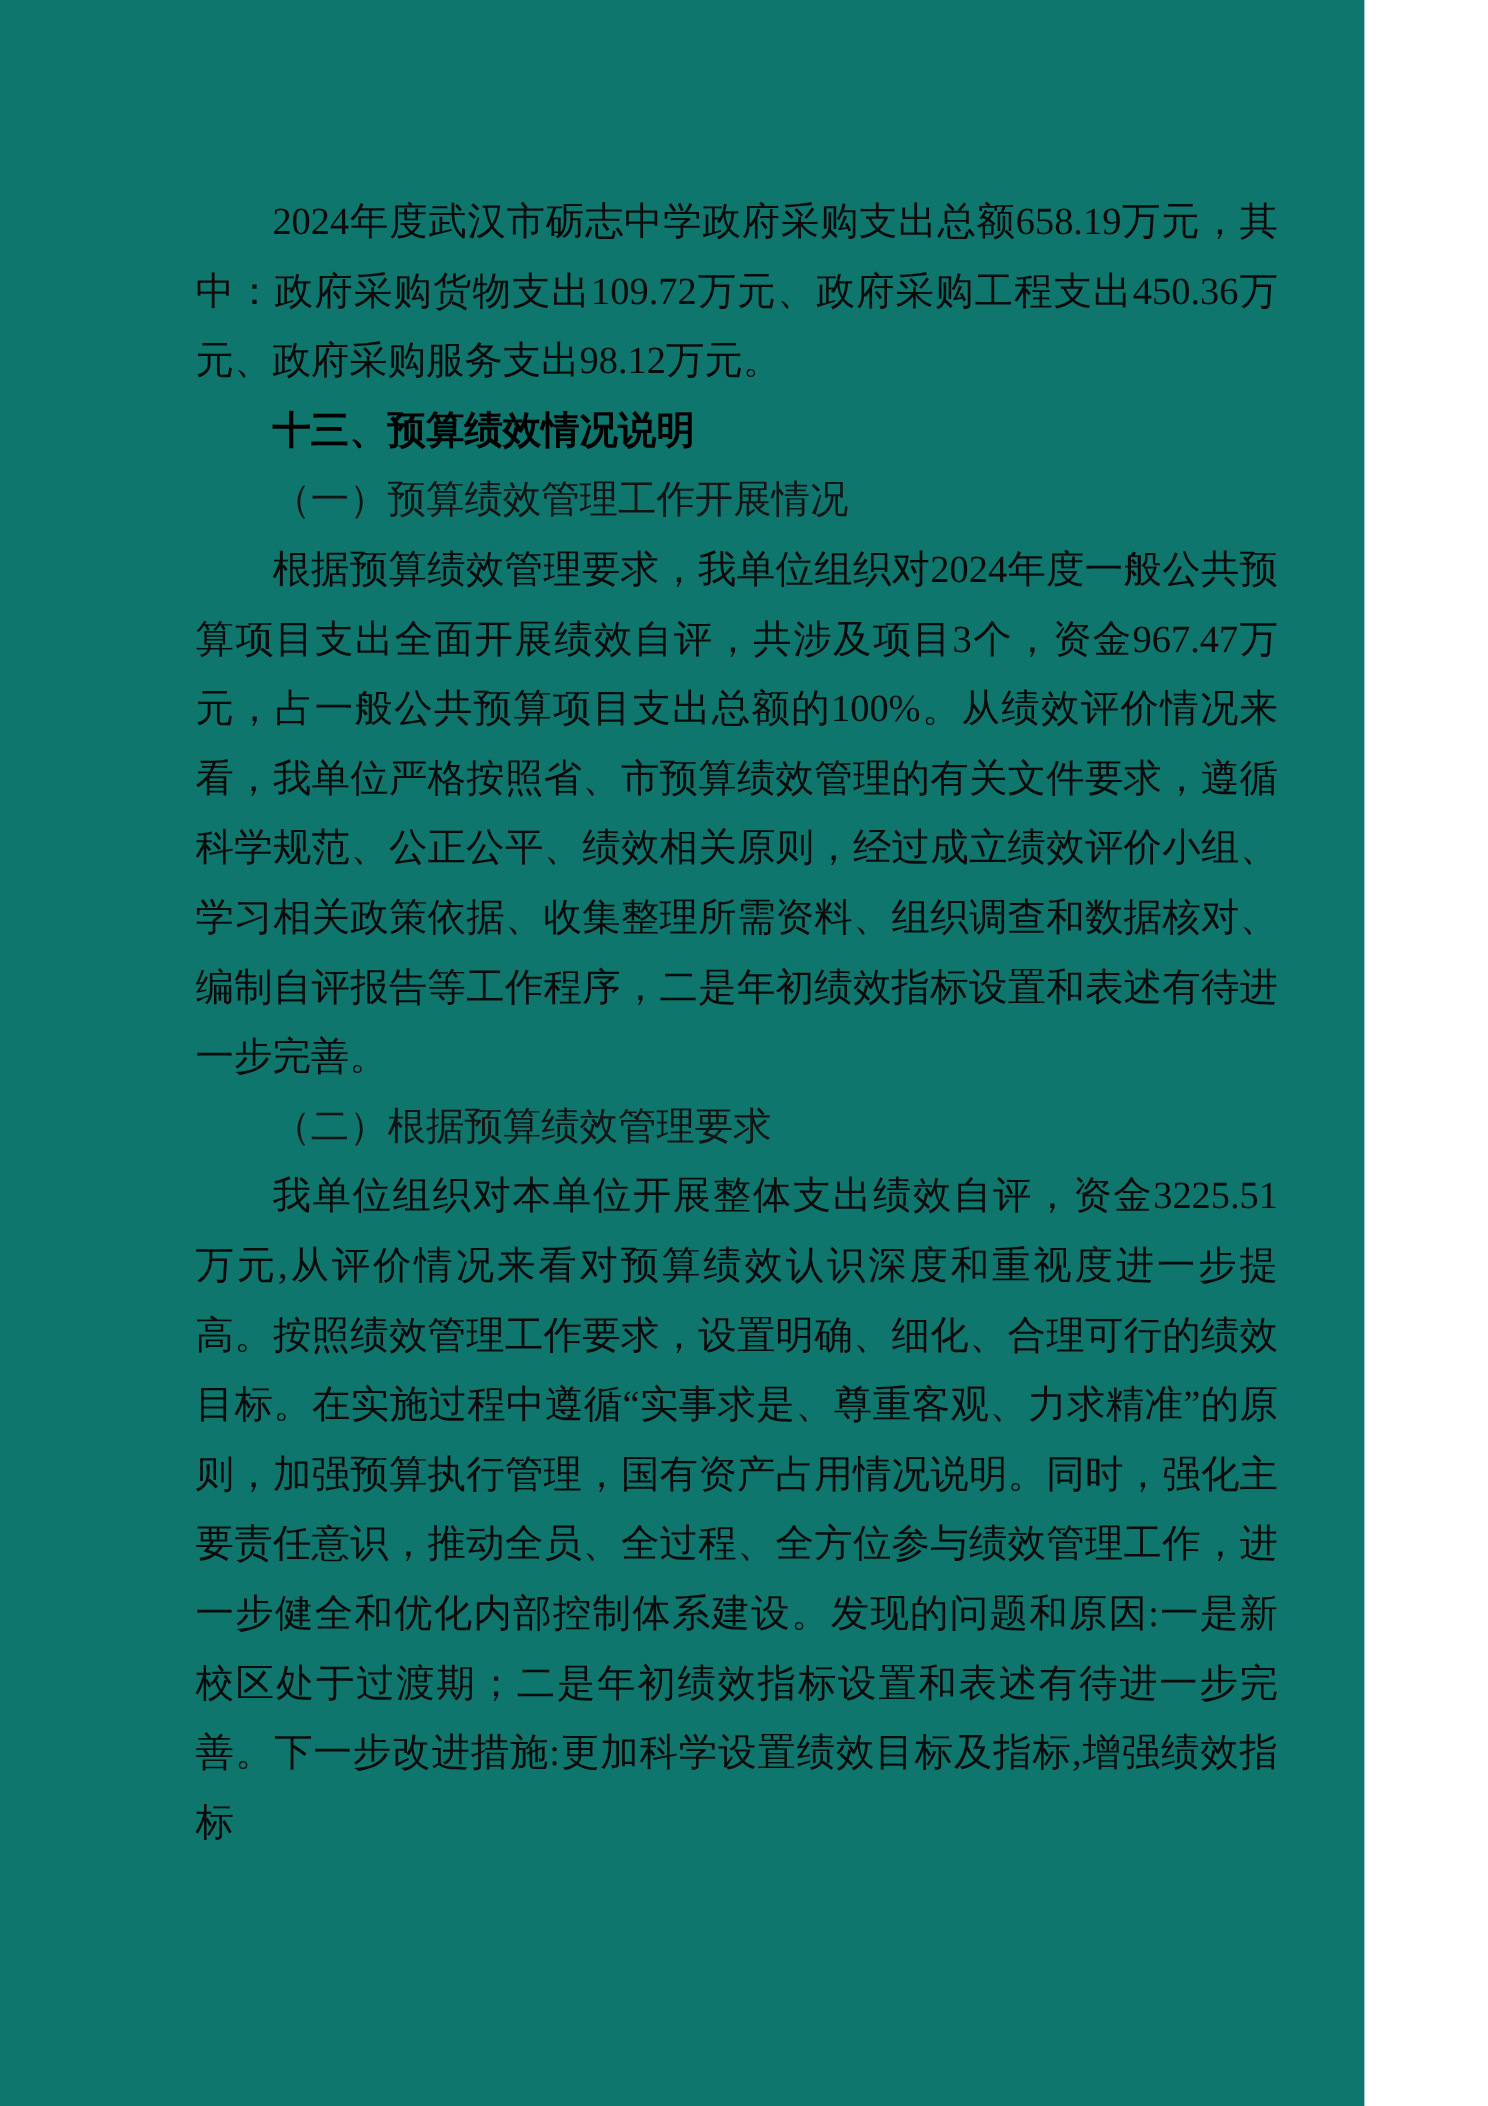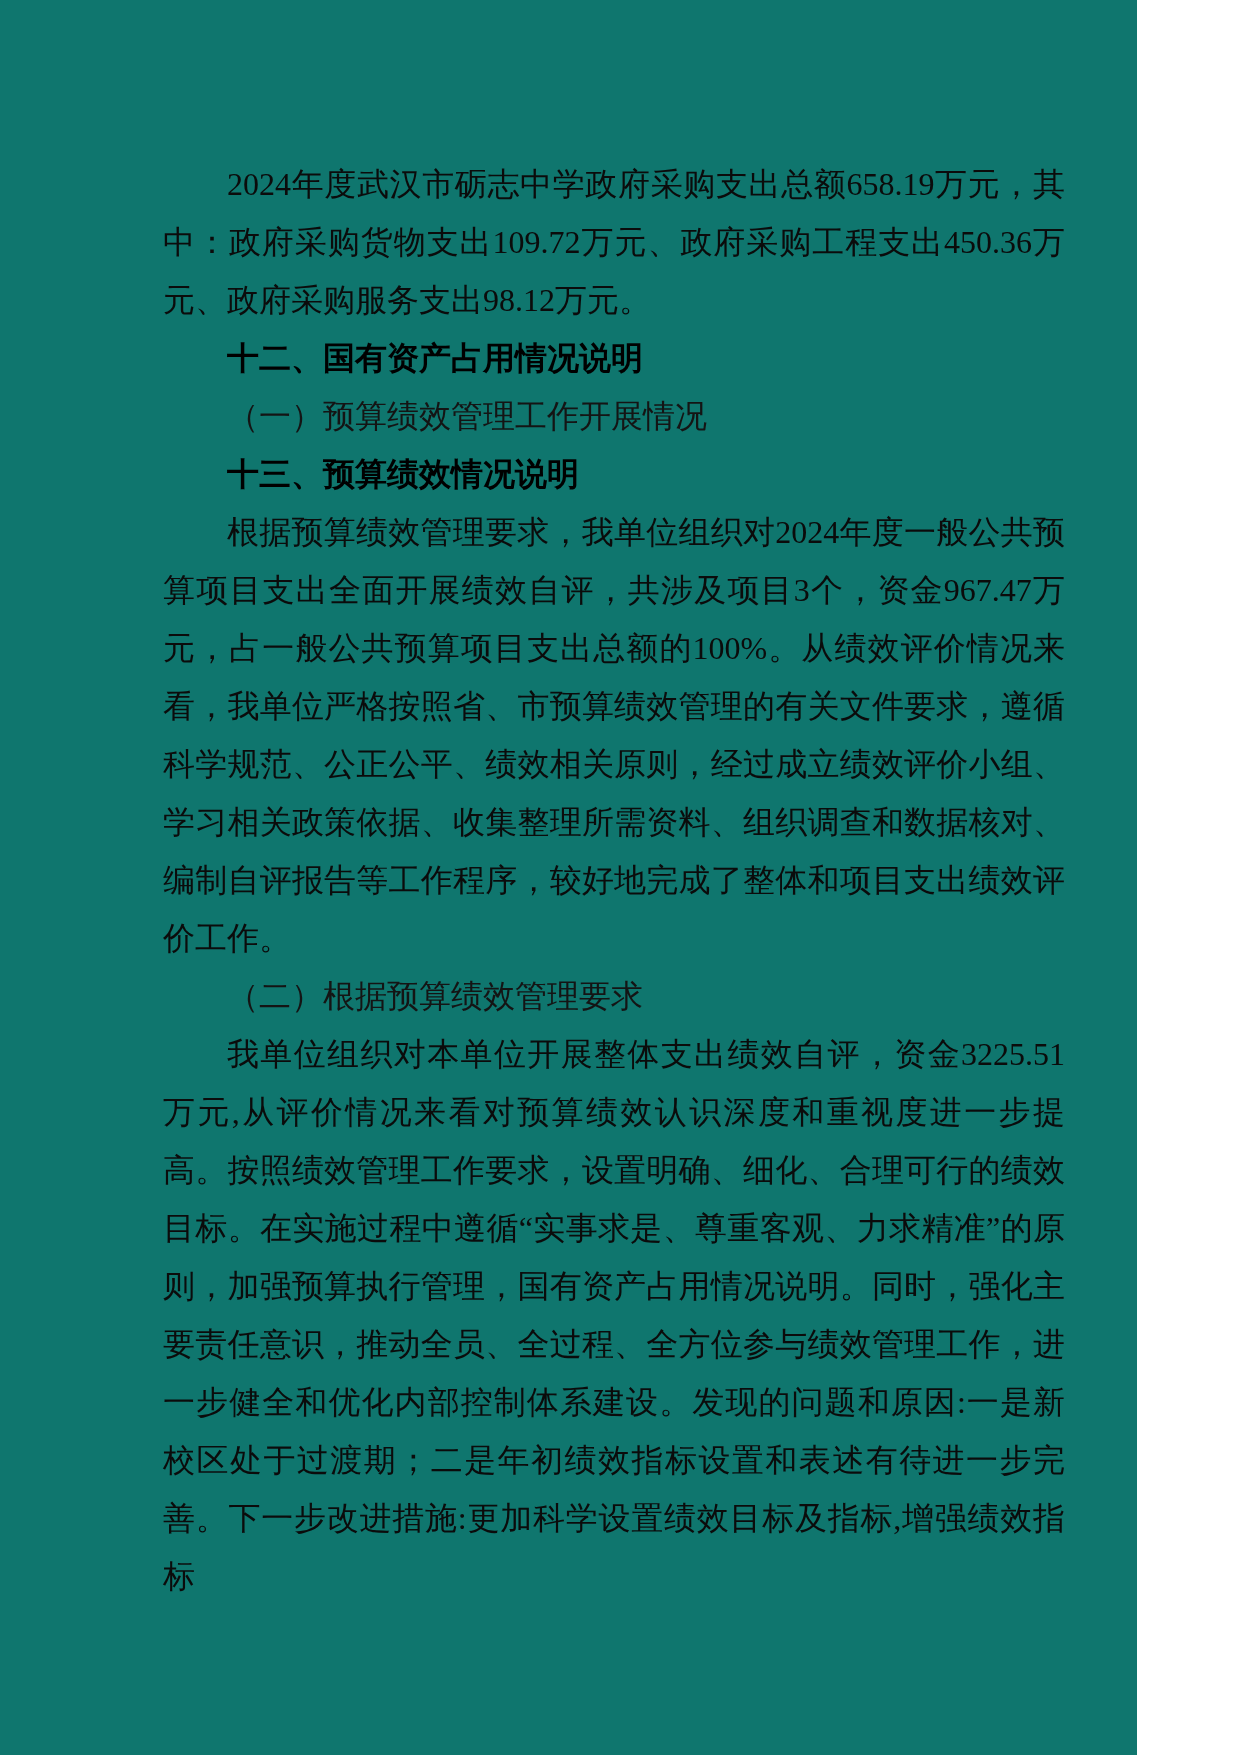--- a/index.html
+++ b/index.html
@@ -45,27 +45,26 @@
   }
 </style>
 </head>
 <body>
 
 <div class="page">
   <div class="content">
 
     <p class="block">2024年度武汉市砺志中学政府采购支出总额658.19万元，其中：政府采购货物支出109.72万元、政府采购工程支出450.36万元、政府采购服务支出98.12万元。</p>
 
-    <p class="block heading">十二、国有资产占用情况说明</p>
 
+
+    <p class="block heading">十三、预算绩效情况说明</p>
 
     <p class="block subheading">（一）预算绩效管理工作开展情况</p>
 
-    <p class="block heading">十三、预算绩效情况说明</p>
-
-    <p class="block">根据预算绩效管理要求，我单位组织对2024年度一般公共预算项目支出全面开展绩效自评，共涉及项目3个，资金967.47万元，占一般公共预算项目支出总额的100%。从绩效评价情况来看，我单位严格按照省、市预算绩效管理的有关文件要求，遵循科学规范、公正公平、绩效相关原则，经过成立绩效评价小组、学习相关政策依据、收集整理所需资料、组织调查和数据核对、编制自评报告等工作程序，较好地完成了整体和项目支出绩效评价工作。</p>
+    <p class="block">根据预算绩效管理要求，我单位组织对2024年度一般公共预算项目支出全面开展绩效自评，共涉及项目3个，资金967.47万元，占一般公共预算项目支出总额的100%。从绩效评价情况来看，我单位严格按照省、市预算绩效管理的有关文件要求，遵循科学规范、公正公平、绩效相关原则，经过成立绩效评价小组、学习相关政策依据、收集整理所需资料、组织调查和数据核对、编制自评报告等工作程序，二是年初绩效指标设置和表述有待进一步完善。</p>
 
     <p class="block subheading">（二）根据预算绩效管理要求</p>
 
     <p class="block">我单位组织对本单位开展整体支出绩效自评，资金3225.51万元,从评价情况来看对预算绩效认识深度和重视度进一步提高。按照绩效管理工作要求，设置明确、细化、合理可行的绩效目标。在实施过程中遵循“实事求是、尊重客观、力求精准”的原则，加强预算执行管理，国有资产占用情况说明。同时，强化主要责任意识，推动全员、全过程、全方位参与绩效管理工作，进一步健全和优化内部控制体系建设。发现的问题和原因:一是新校区处于过渡期；二是年初绩效指标设置和表述有待进一步完善。下一步改进措施:更加科学设置绩效目标及指标,增强绩效指标</p>
 
   </div>
 </div>
 
 </body></html>

